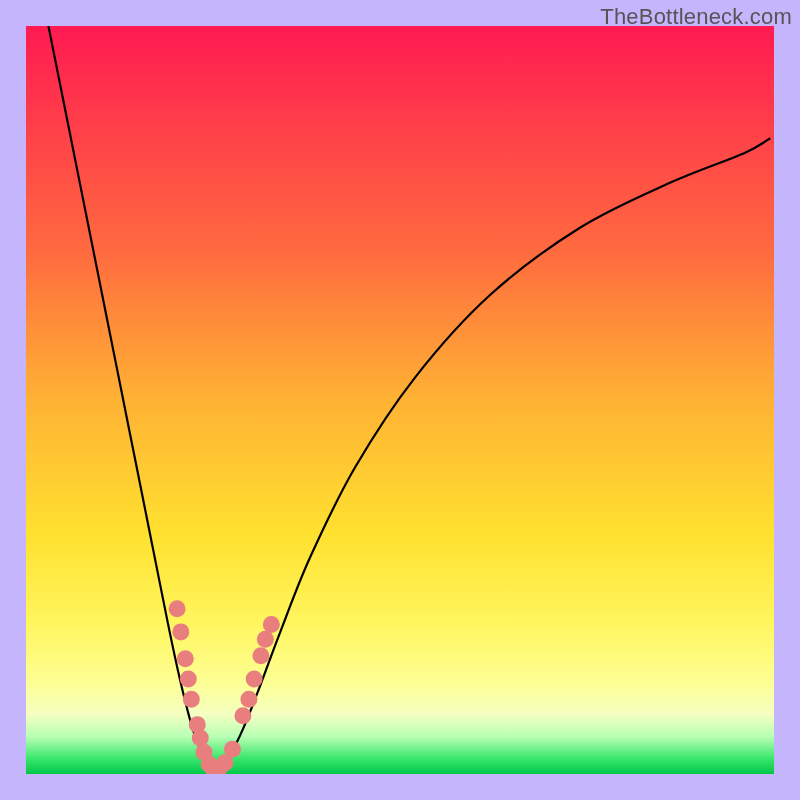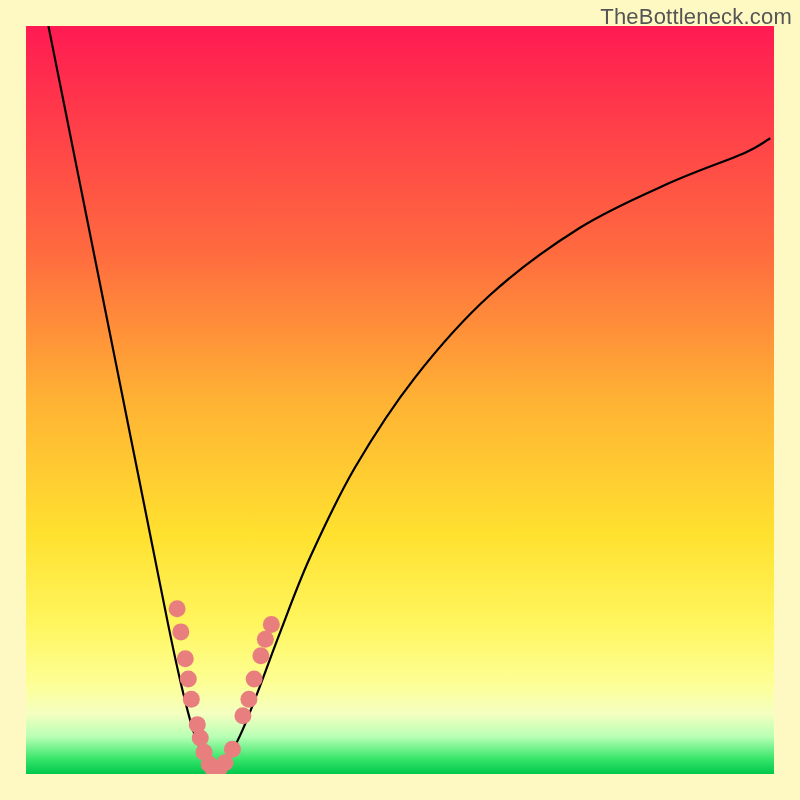--- a/index.html
+++ b/index.html
@@ -10,21 +10,21 @@
     overflow: hidden;
     background: #000;
     font-family: Arial, Helvetica, sans-serif;
   }
   .frame {
     position: absolute;
     left: 0;
     top: 0;
     width: 800px;
     height: 800px;
-    background: #fef9c3;
+    background: #c4b5fd;
   }
   .plot-area {
     position: absolute;
     left: 26px;
     top: 26px;
     width: 748px;
     height: 748px;
     
     background: linear-gradient(
       to bottom,

